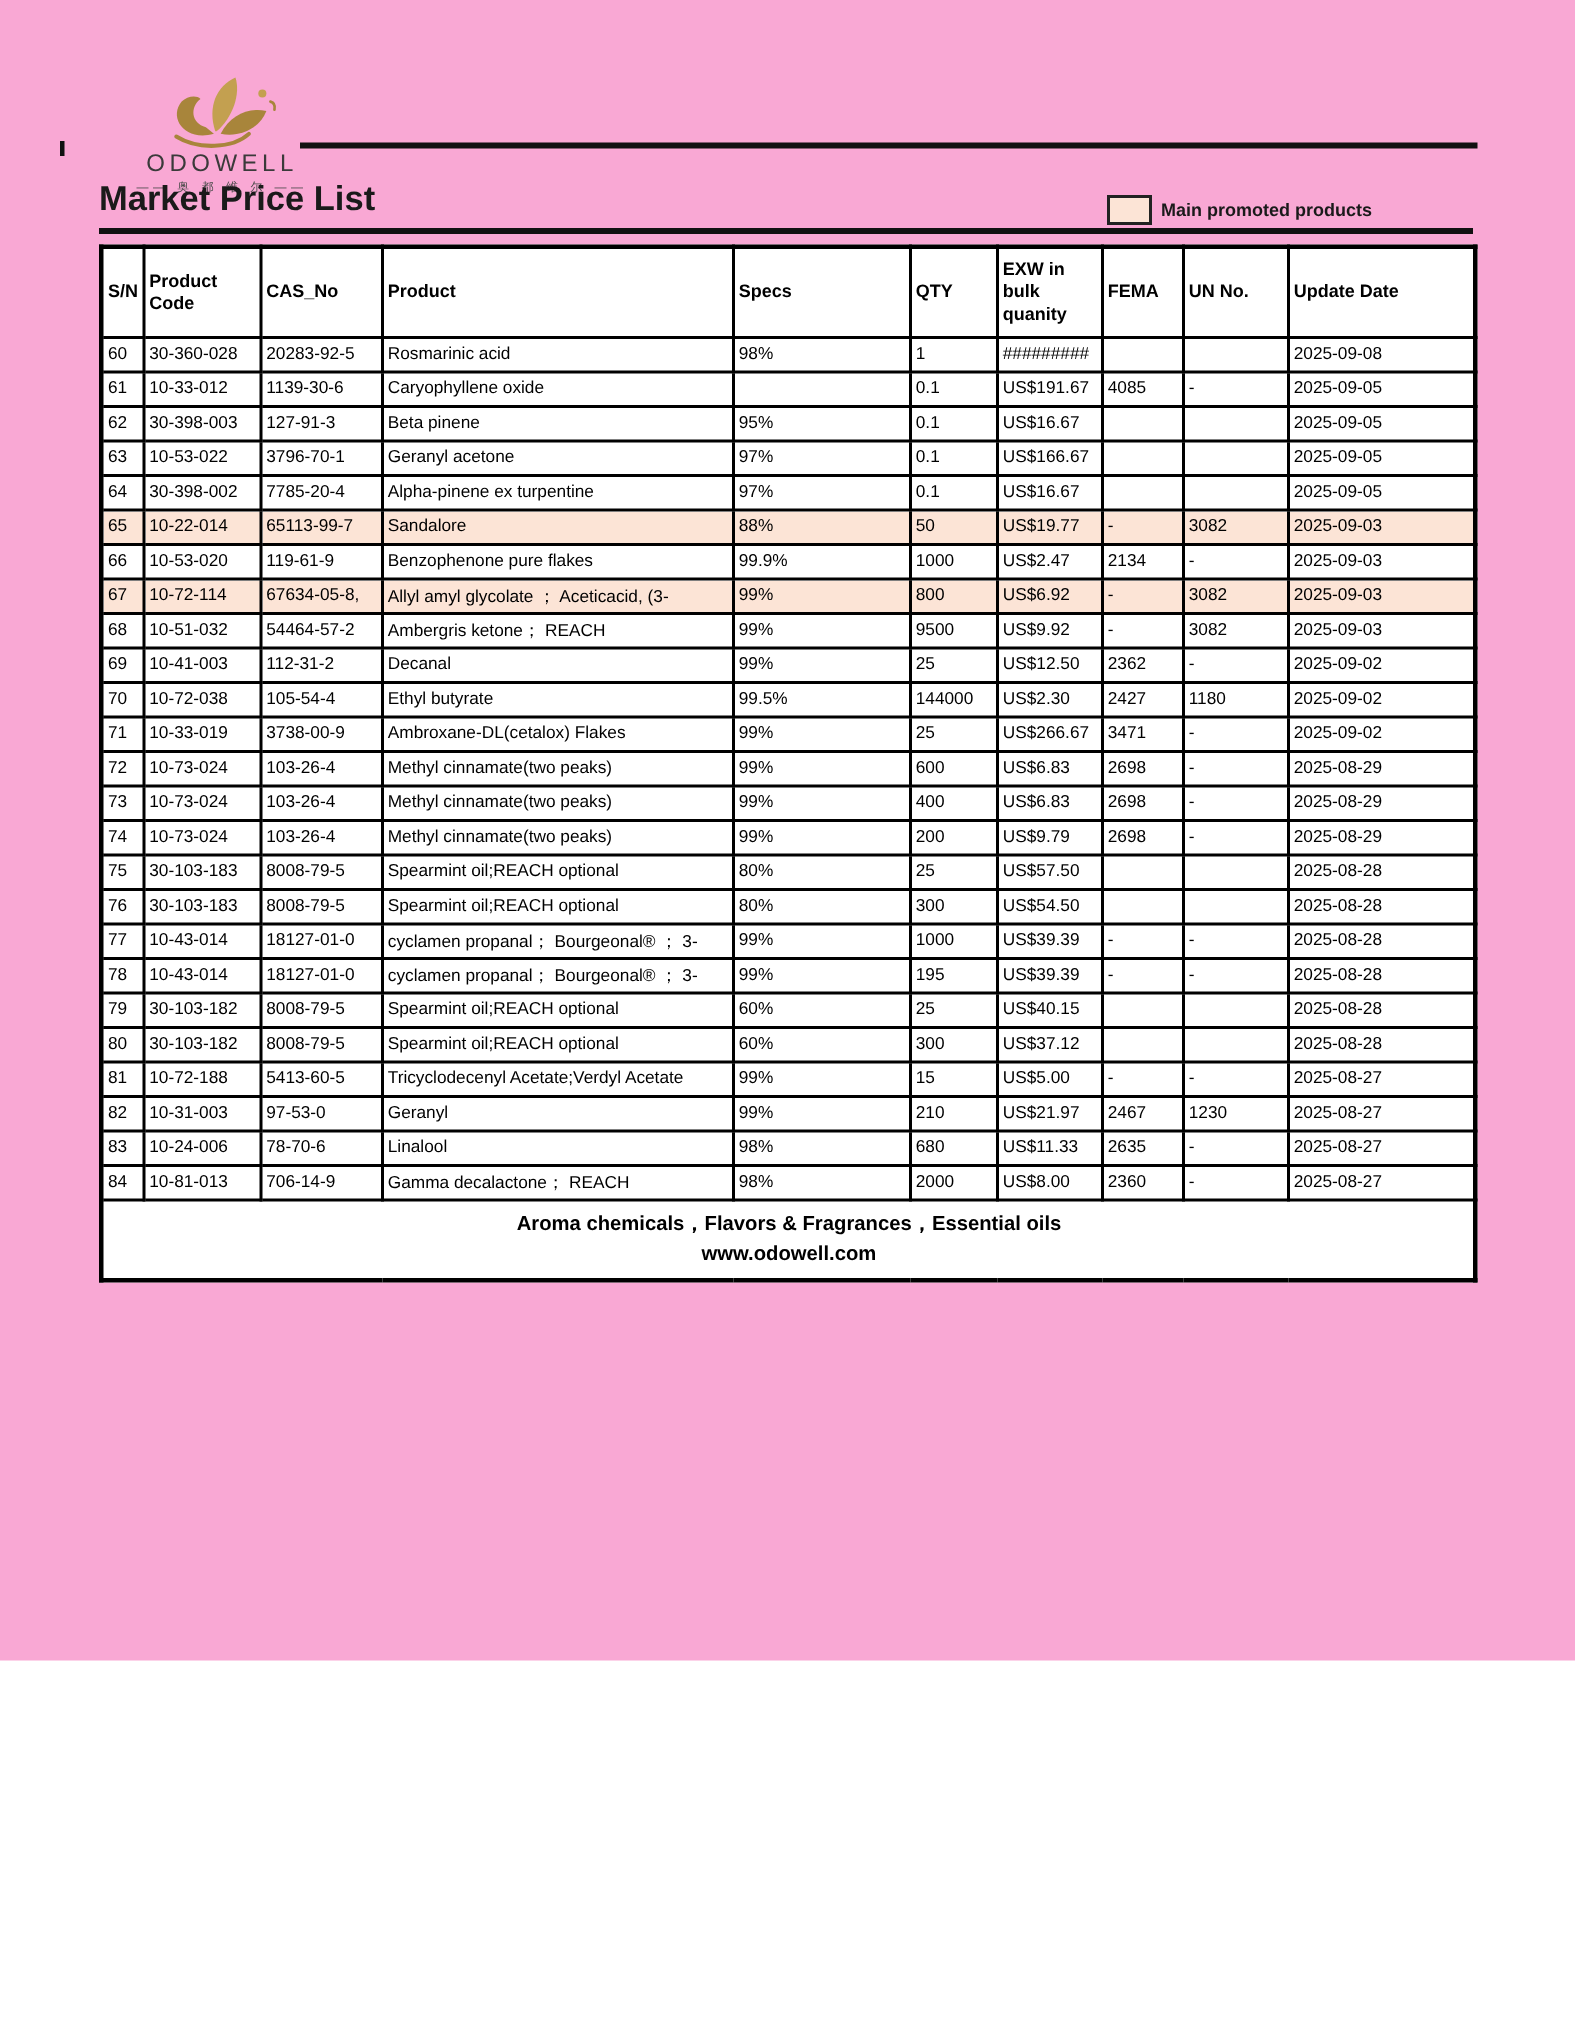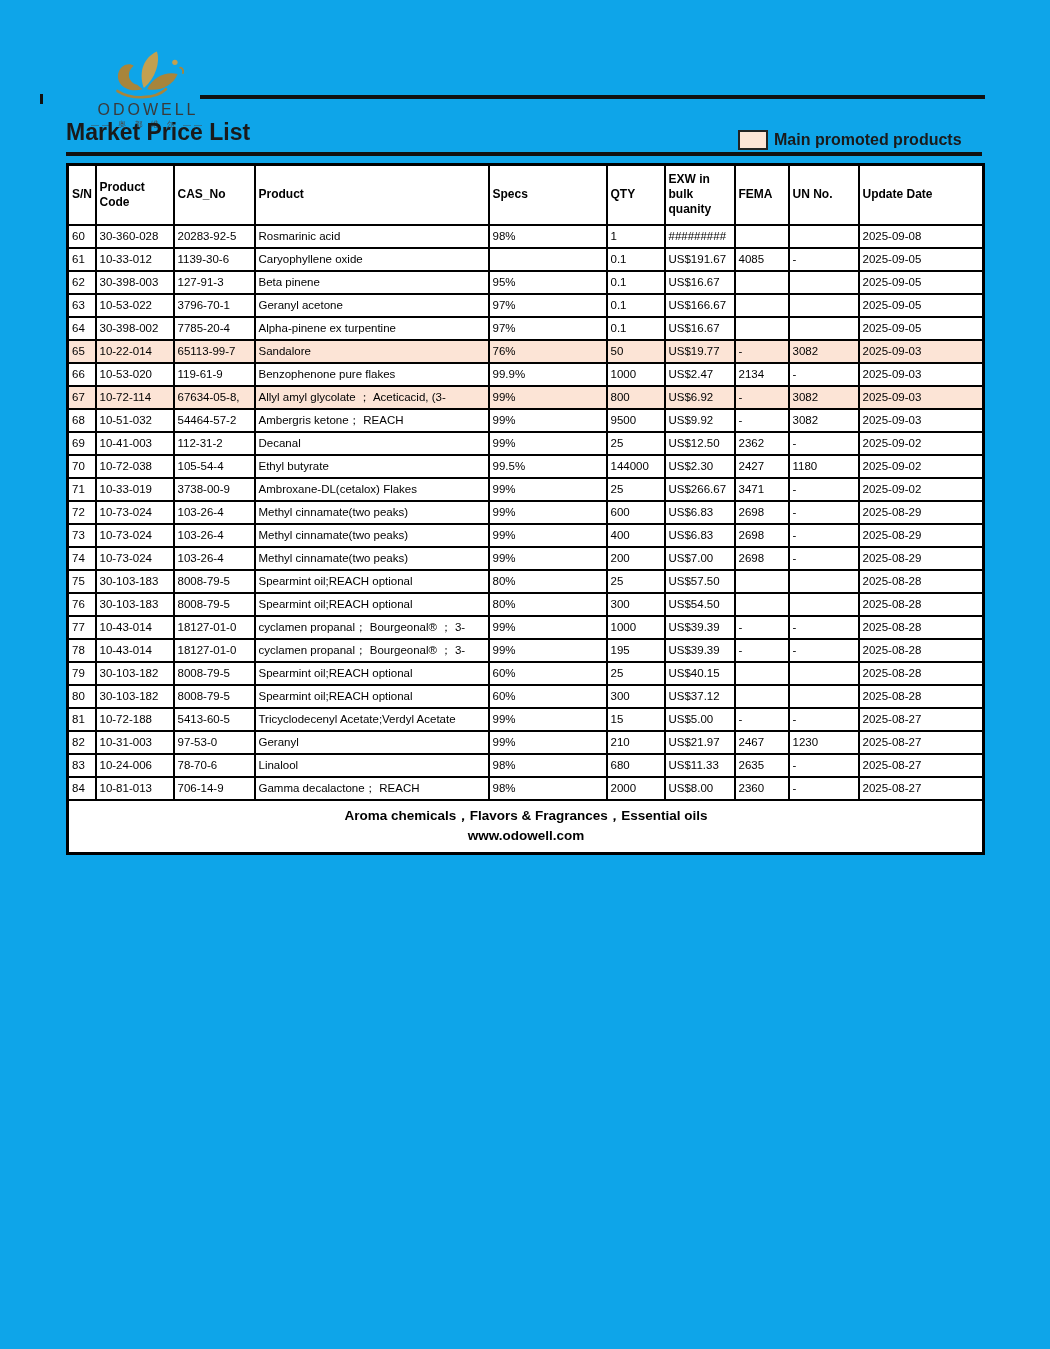--- a/index.html
+++ b/index.html
@@ -1,31 +1,31 @@
 <!DOCTYPE html>
 <html style="--hl: #FCE4D6;"><head>
 <meta charset="utf-8">
 <style>
   * { margin:0; padding:0; box-sizing:border-box; }
   body { background:#ffffff; font-family:"Liberation Sans", sans-serif; }
-  .page { position:relative; width:1050px; height:1349px; background:#0ea5e9; overflow:hidden; }
+  .page { position:relative; width:1050px; height:1107px; background:#f9a8d4; overflow:hidden; }
 
   
   .logo-block { position:absolute; left:88px; top:48px; width:120px; text-align:center; }
   .logo-mark { width:92px; height:52px; margin:0 auto; display:block; }
   .logo-word { font-size:16px; letter-spacing:3px; color:#3a3a3a; margin-top:1px; white-space:nowrap; }
   .logo-cn { font-size:8px; letter-spacing:3px; color:#4a4a4a; margin-top:0; white-space:nowrap; }
   .tick-mark { position:absolute; left:40px; top:94px; width:3px; height:10px; background:#111; }
   .rule-top { position:absolute; left:200px; top:95px; width:785px; height:4px; background:#111; }
   .page-title { position:absolute; left:66px; top:119px; width:916px; text-align:left;
                 font-size:23px; font-weight:bold; color:#1a1a1a; }
   .rule-title { position:absolute; left:66px; top:152px; width:916px; height:4px; background:#111; }
   .legend { position:absolute; left:738px; top:130px; display:flex; align-items:center; }
   .legend-swatch { width:30px; height:20px; border:2px solid #222; margin-right:6px; }
-  .legend-label { font-size:16px; font-weight:bold; color:#1a1a1a; white-space:nowrap; }
+  .legend-label { font-size:12px; font-weight:bold; color:#1a1a1a; white-space:nowrap; }
 
   
   table.price { position:absolute; left:66px; top:163px; width:916px;
                 border-collapse:collapse; table-layout:fixed;
                 border:3px solid #000; background:#fff; }
   table.price th, table.price td {
                 border:2px solid #000; text-align:left; vertical-align:middle;
                 padding:1px 2px 1px 3px; overflow:hidden; }
   table.price th { font-size:12px; font-weight:bold; white-space:pre-line;
                    height:60px; line-height:1.25; }
@@ -151,21 +151,21 @@
           <td>US$16.67</td>
           <td></td>
           <td></td>
           <td>2025-09-05</td>
         </tr>
         <tr class="promoted">
           <td>65</td>
           <td>10-22-014</td>
           <td>65113-99-7</td>
           <td>Sandalore</td>
-          <td>76%</td>
+          <td>88%</td>
           <td>50</td>
           <td>US$19.77</td>
           <td>-</td>
           <td>3082</td>
           <td>2025-09-03</td>
         </tr>
         <tr>
           <td>66</td>
           <td>10-53-020</td>
           <td>119-61-9</td>
@@ -261,21 +261,21 @@
           <td>-</td>
           <td>2025-08-29</td>
         </tr>
         <tr>
           <td>74</td>
           <td>10-73-024</td>
           <td>103-26-4</td>
           <td>Methyl cinnamate(two peaks)</td>
           <td>99%</td>
           <td>200</td>
-          <td>US$7.00</td>
+          <td>US$9.79</td>
           <td>2698</td>
           <td>-</td>
           <td>2025-08-29</td>
         </tr>
         <tr>
           <td>75</td>
           <td>30-103-183</td>
           <td>8008-79-5</td>
           <td>Spearmint oil;REACH optional</td>
           <td>80%</td>

